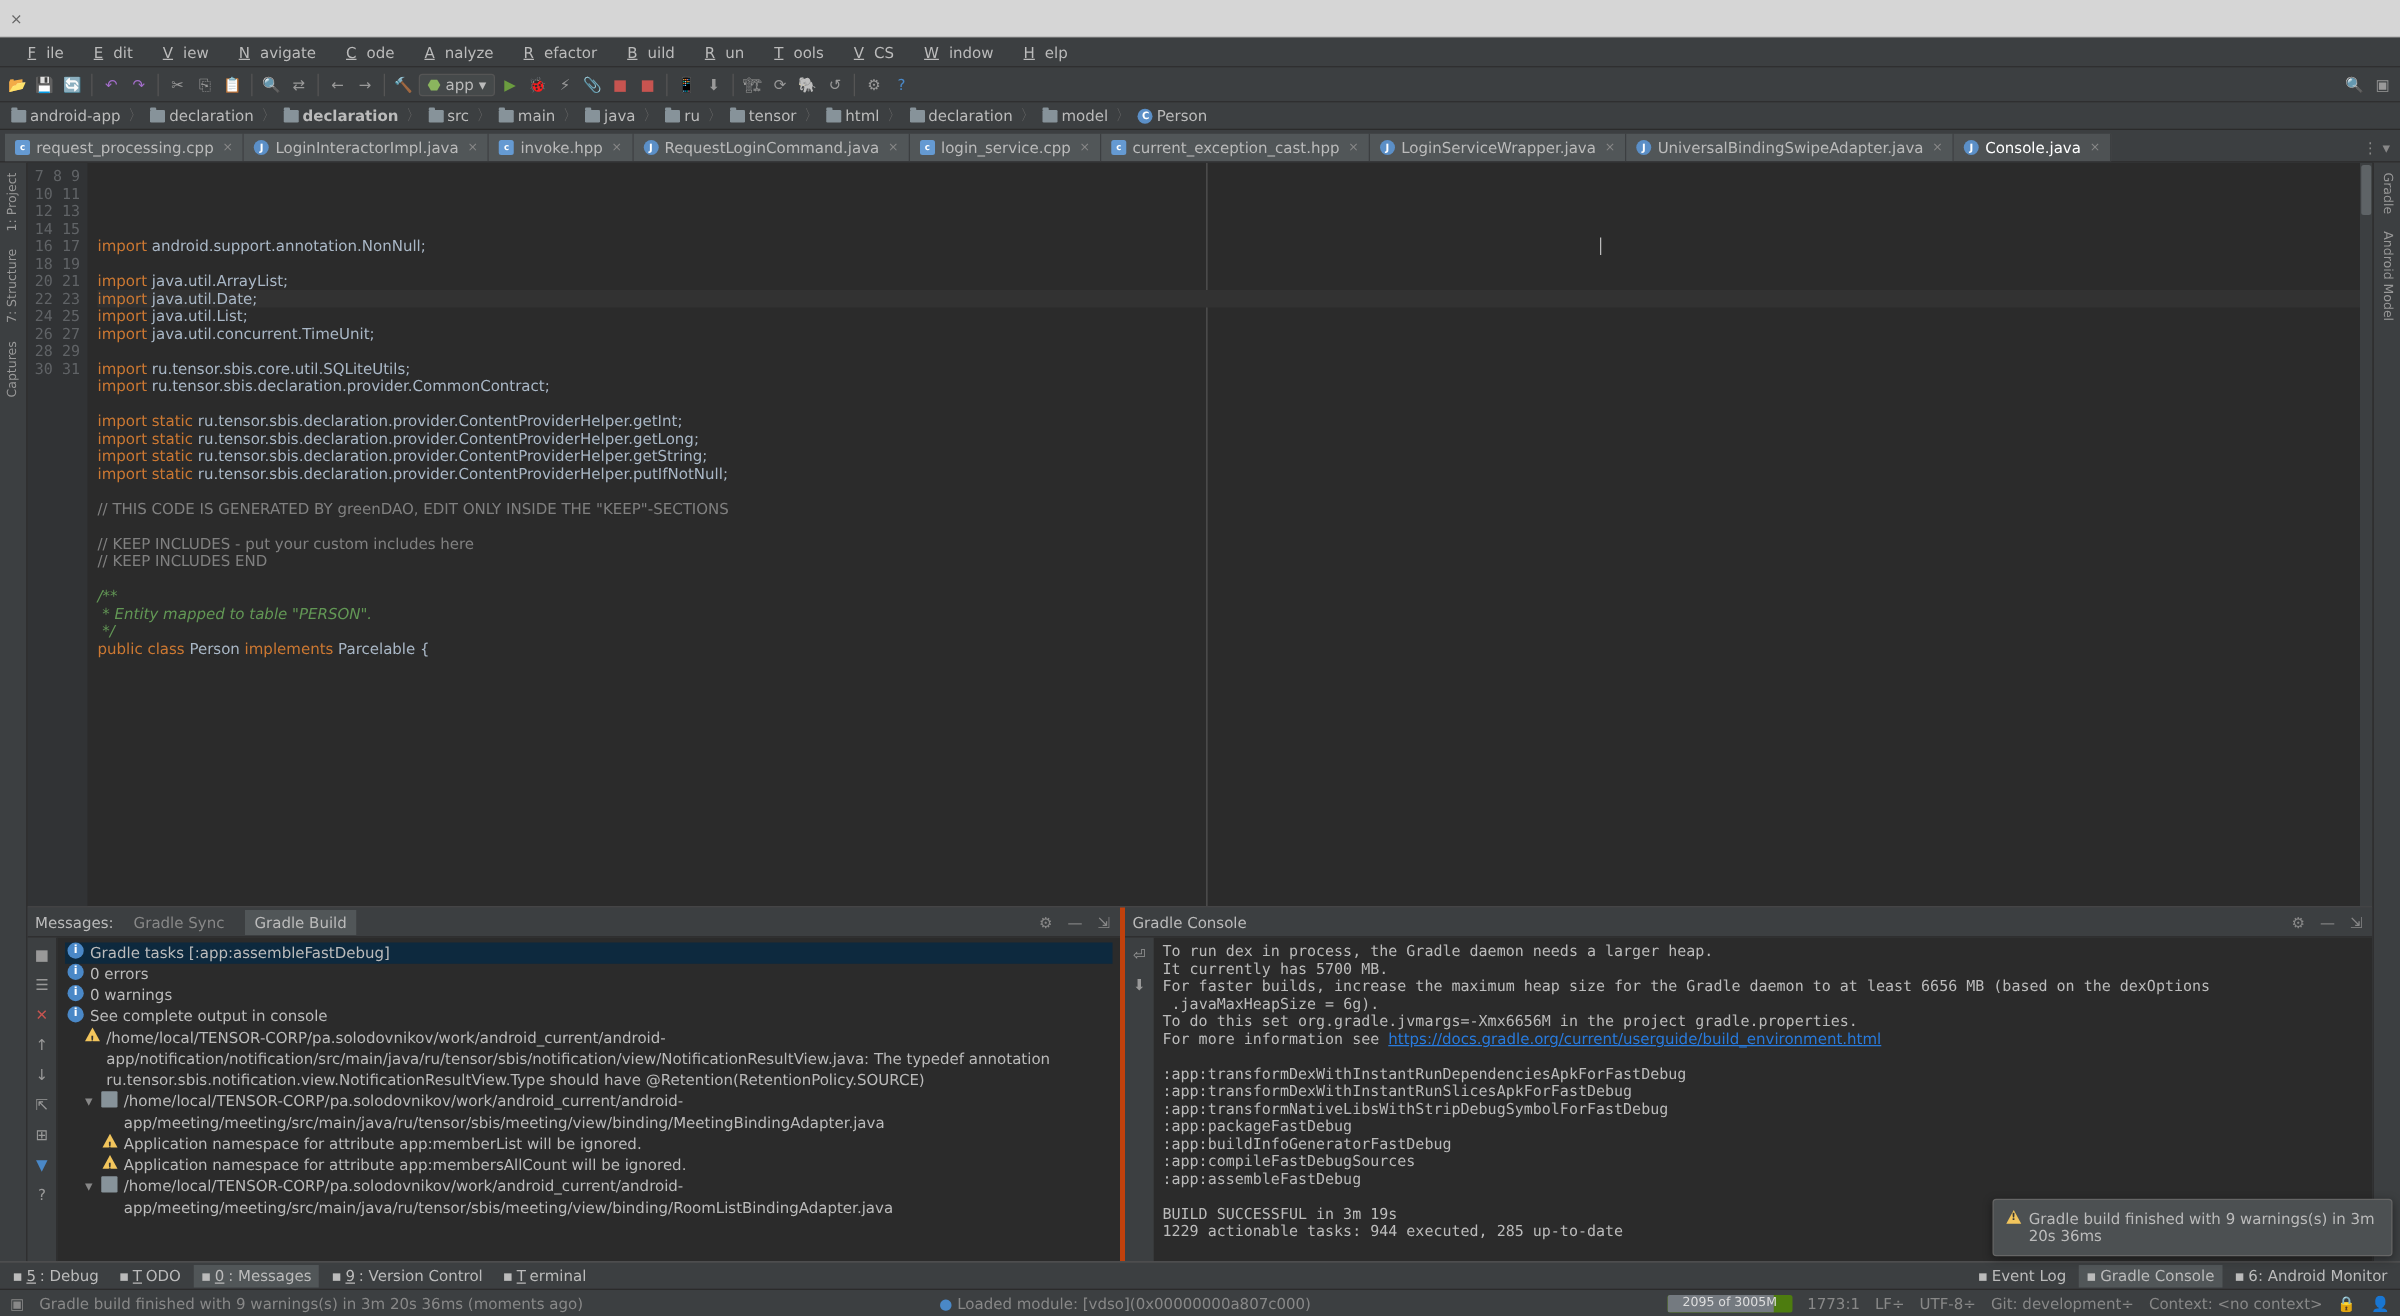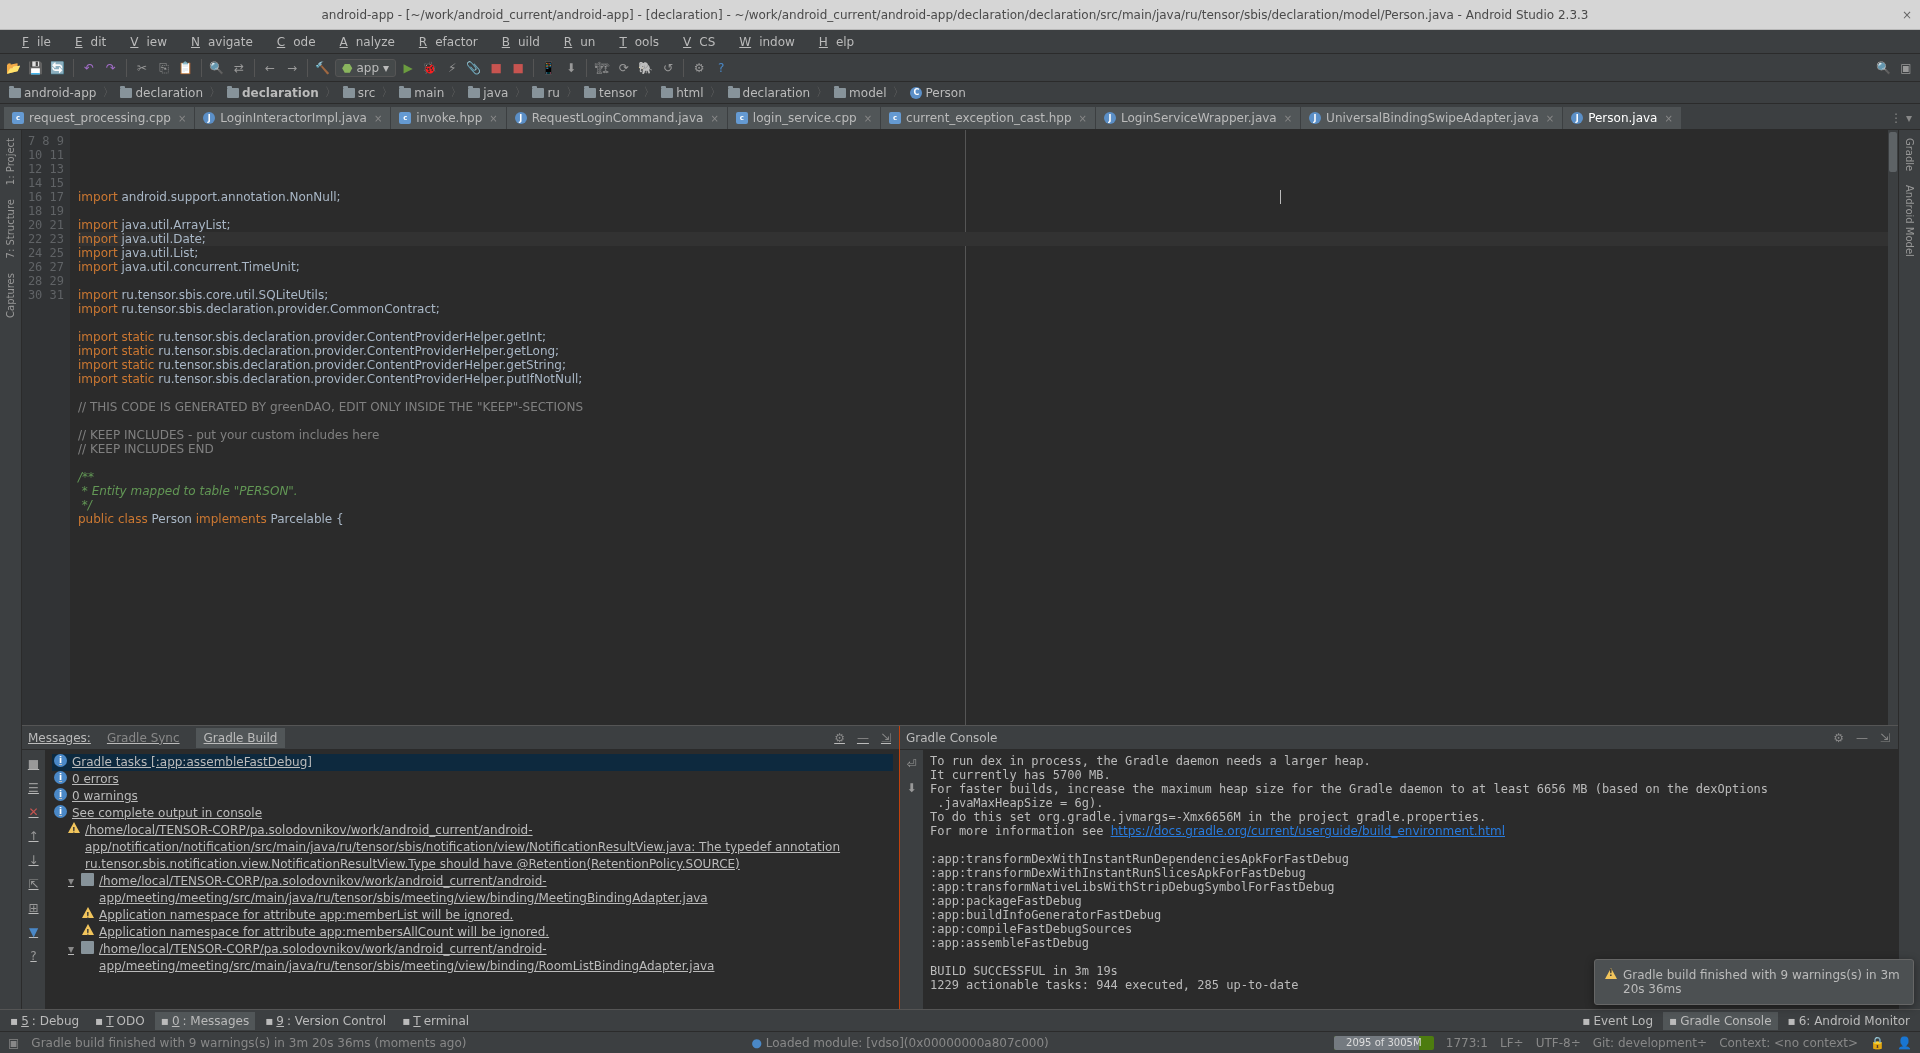--- a/index.html
+++ b/index.html
@@ -29,21 +29,21 @@
 .editor { flex:1; display:flex; background:#2b2b2b; overflow:hidden; position:relative; }
 .gutter { width:48px; background:#313335; text-align:right; padding:4px 6px 4px 2px; color:#606366; font-family:"DejaVu Sans Mono",monospace; font-size:12px; line-height:14px; }
 .code { flex:1; padding:4px 8px; font-family:"DejaVu Sans Mono",monospace; font-size:12px; line-height:14px; white-space:pre; color:#a9b7c6; position:relative; }
 .code .kw { color:#cc7832; }
 .code .cm { color:#808080; }
 .code .doc { color:#629755; font-style:italic; }
 .code-sep { position:absolute; left:895px; top:0; bottom:0; width:1px; background:#555; }
 .cursor { position:absolute; left:1210px; top:60px; width:1px; height:14px; background:#bbb; }
 .bottom-panels { height:284px; display:flex; border-top:1px solid #555; }
 .panel { display:flex; flex-direction:column; background:#3c3f41; }
-.panel-left { width:878px; border-right:1px solid #c2410c;text-decoration:underline; }
+.panel-left { width:878px; border-right:4px solid #c2410c; }
 .panel-right { flex:1; }
 .panel-header { height:24px; background:#3c3f41; display:flex; align-items:center; padding:0 6px; border-bottom:1px solid #2b2b2b; font-size:11px; gap:8px; }
 .panel-header .ptab { padding:3px 8px; cursor:pointer; color:#888; }
 .panel-header .ptab.active { background:#515658; color:#bbb; }
 .panel-header .spacer { flex:1; }
 .panel-header .picon { cursor:pointer; color:#888; padding:2px; }
 .panel-body { flex:1; display:flex; overflow:hidden; }
 .panel-toolbar { width:24px; background:#3c3f41; border-right:1px solid #2b2b2b; display:flex; flex-direction:column; align-items:center; padding-top:4px; gap:4px; }
 .panel-content { flex:1; overflow:auto; padding:4px 6px; font-size:11.5px; line-height:17px; background:#2b2b2b; color:#bbb; }
 .msg-line { display:flex; align-items:flex-start; gap:5px; padding:0 2px; }
@@ -68,21 +68,20 @@
 .cpp-i { width:12px; height:12px; border-radius:2px; background:#659ad2; display:inline-flex; align-items:center; justify-content:center; color:#fff; font-size:7px; font-weight:bold; }
 .notification { position:absolute; right:6px; bottom:48px; width:320px; background:#4c5052; border:1px solid #666; padding:8px 10px; font-size:11.5px; display:flex; align-items:flex-start; gap:6px; border-radius:3px; box-shadow:0 2px 8px rgba(0,0,0,0.4); }
 .scrollbar-v { position:absolute; right:0; top:0; bottom:0; width:10px; background:#3c3f41; }
 .scroll-thumb { position:absolute; right:1px; width:8px; background:#5e6366; border-radius:2px; }
 .hl-line { position:absolute; left:0; right:0; height:14px; background:#323232; }
 </style>
 </head>
 <body>
 
 <div class="titlebar">
-  <span class="title">android-app - [~/work/android_current/android-app] - [declaration] - ~/work/android_current/android-app/declaration/declaration/src/main/java/ru/tensor/sbis/declaration/model/Person.java - Android Studio 2.3.3</span>
   <span class="close">×</span>
 </div>
 
 <div class="menubar" id="menubar">
     <span><span class="u">F</span>ile</span>
     <span><span class="u">E</span>dit</span>
     <span><span class="u">V</span>iew</span>
     <span><span class="u">N</span>avigate</span>
     <span><span class="u">C</span>ode</span>
     <span><span class="u">A</span>nalyze</span>
@@ -239,21 +238,21 @@
       <span>LoginServiceWrapper.java</span>
       <span class="tclose">×</span>
     </div>
     <div class="tab">
       <span class="java-i">J</span>
       <span>UniversalBindingSwipeAdapter.java</span>
       <span class="tclose">×</span>
     </div>
     <div class="tab active">
       <span class="java-i">J</span>
-      <span>Person.java</span>
+      <span>Console.java</span>
       <span class="tclose">×</span>
     </div>
     <div style="margin-left: auto; padding: 4px; color: rgb(136, 136, 136); cursor: pointer;">⋮ ▾</div>
   </div>
 
 <div class="main">
   <div class="leftrail" id="leftrail">
       <div class="rail-item">1: Project</div>
       <div class="rail-item">7: Structure</div>
       <div class="rail-item">Captures</div>

